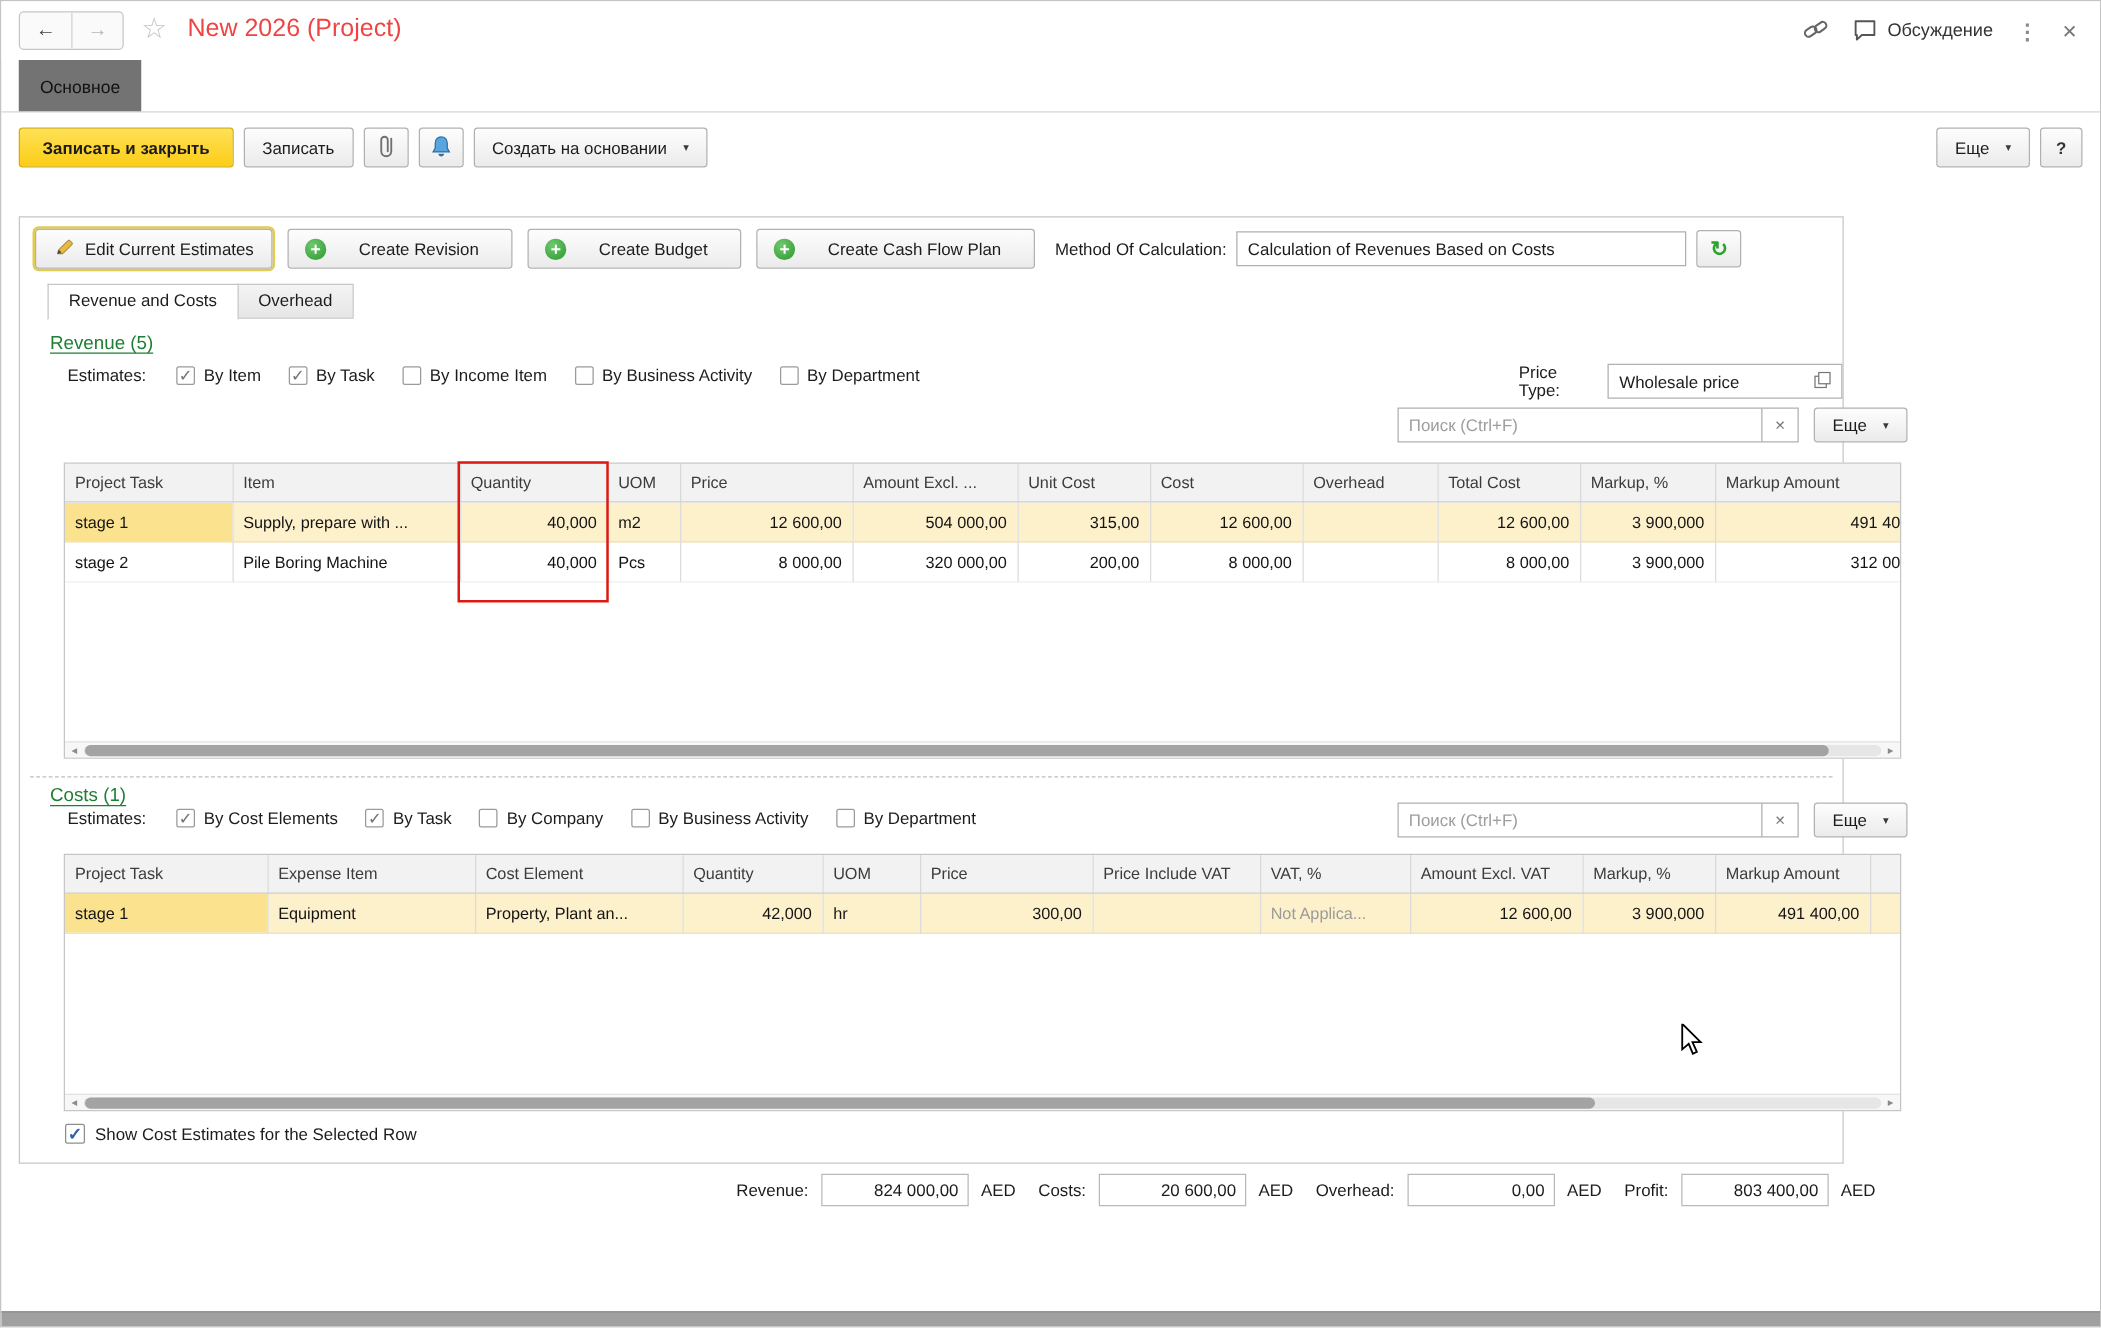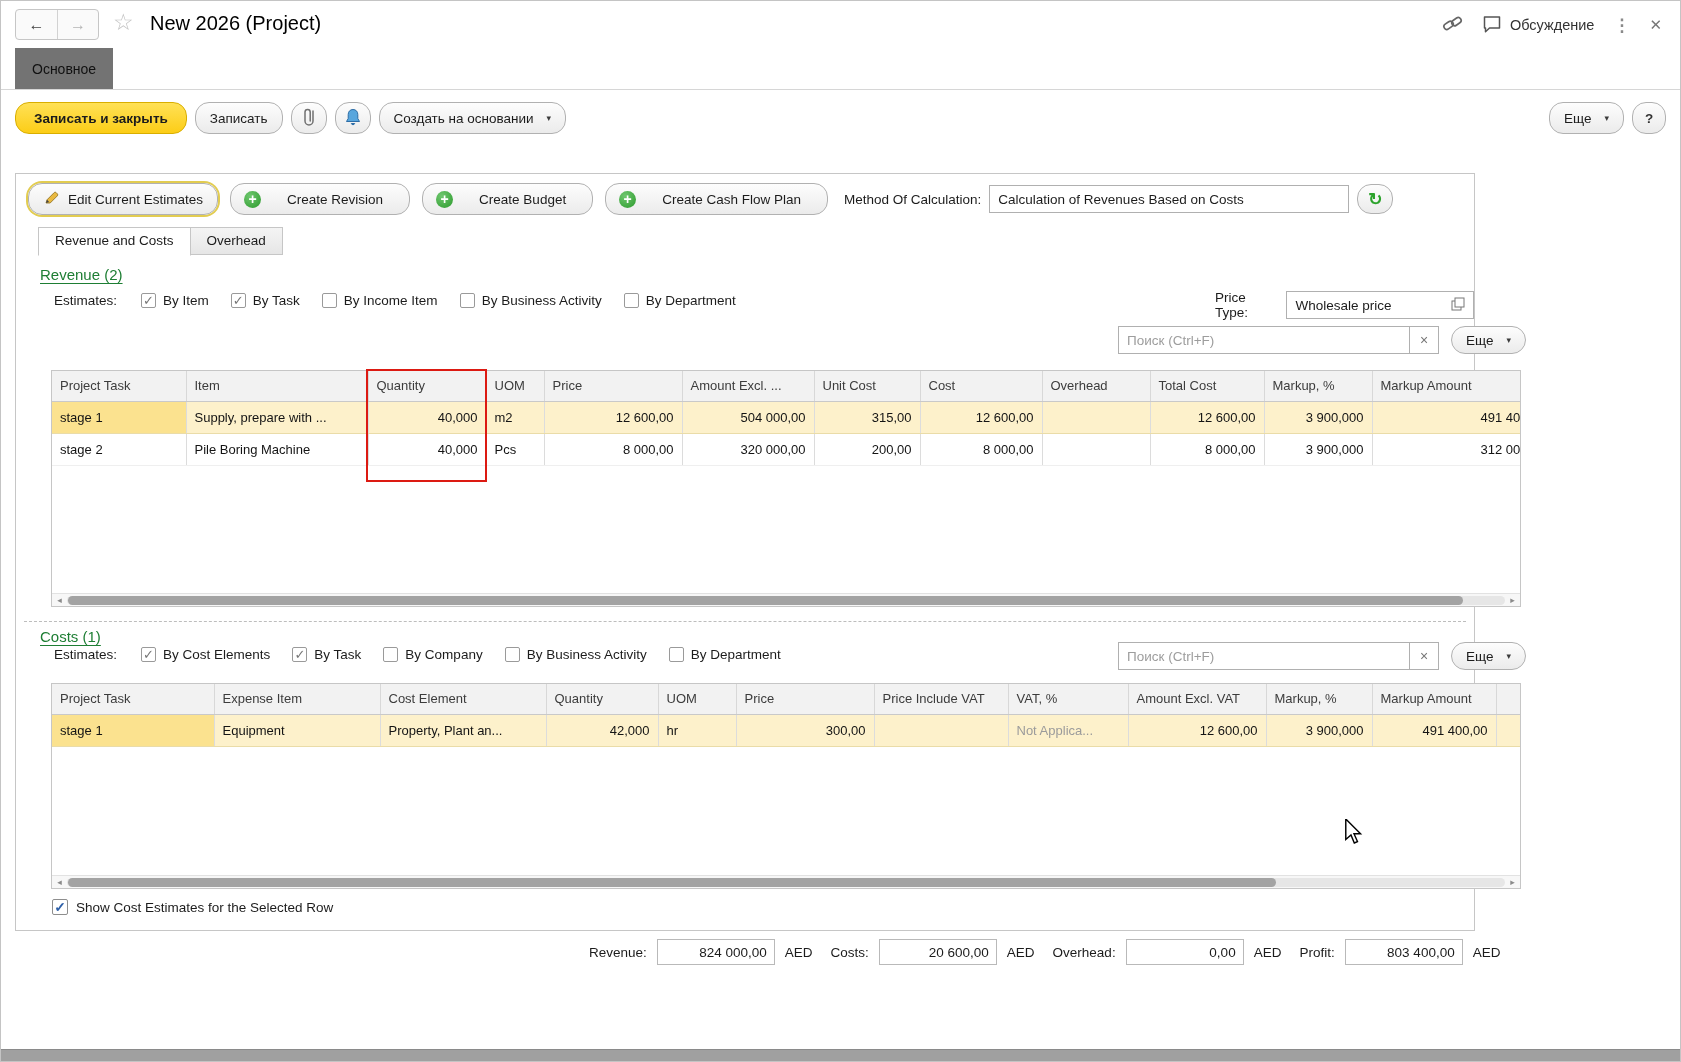--- a/index.html
+++ b/index.html
@@ -7,34 +7,34 @@
     font-family:"Liberation Sans",sans-serif;font-size:13.5px;color:#1c1c1c;
     border:1px solid #c4c4c4;box-sizing:border-box;overflow:hidden;}
   *,*:before,*:after{box-sizing:border-box;}
 
   
   .titlebar{position:absolute;top:0;left:0;right:0;height:47px;background:#fff;}
   .histgroup{position:absolute;left:14px;top:8px;display:flex;border:1px solid #c6c6c6;border-radius:4px;background:#fafafa;overflow:hidden;}
   .histbtn{width:41px;height:29px;display:flex;align-items:center;justify-content:center;font-size:16px;color:#444;cursor:default;}
   .histbtn+.histbtn{border-left:1px solid #d2d2d2;color:#b5b5b5;}
   .star{position:absolute;left:112px;top:8px;font-size:23px;color:#c3c3c3;}
-  .pagetitle{position:absolute;left:149px;top:11px;font-size:20px;color:#000000;}
+  .pagetitle{position:absolute;left:149px;top:11px;font-size:20px;color:#ef4444;}
   .tbright{position:absolute;right:18px;top:12px;display:flex;align-items:center;gap:19px;}
   .tbright .lbl{font-size:14.5px;color:#333;}
   .kebab{font-size:17px;color:#8a8a8a;font-weight:bold;}
   .closex{font-size:15px;color:#777;}
 
   
   .navrow{position:absolute;top:47px;left:0;right:0;height:42px;border-bottom:1px solid #d6d6d6;display:flex;align-items:center;gap:28px;font-size:14px;}
   .navcurrent{background:#737373;align-self:stretch;display:flex;align-items:center;padding:0 17px;margin-right:4px;margin-left:14px;color:#111;}
   .navlink{color:#3273b8;text-decoration:underline;text-decoration-style:dashed;text-decoration-thickness:1px;text-underline-offset:4px;cursor:pointer;}
 
   
   .cmdbar{position:absolute;top:99px;left:14px;right:14px;height:36px;display:flex;align-items:center;gap:8px;}
-  .btn{height:32px;padding:0 14px;background:linear-gradient(#fdfdfd,#ebebeb);border:1px solid #b1b1b1;border-radius:14px;display:inline-flex;align-items:center;gap:9px;font-size:13.5px;color:#1c1c1c;white-space:nowrap;}
+  .btn{height:32px;padding:0 14px;background:linear-gradient(#fdfdfd,#ebebeb);border:1px solid #b1b1b1;border-radius:3px;display:inline-flex;align-items:center;gap:9px;font-size:13.5px;color:#1c1c1c;white-space:nowrap;}
   .btn-yellow{background:linear-gradient(#ffe156,#fccd17);border-color:#d9ae00;font-weight:bold;padding:0 18px;}
   .iconbtn{width:36px;padding:0;justify-content:center;}
   .caret{font-size:9px;color:#3b3b3b;margin-left:4px;}
   .cmdright{margin-left:auto;display:flex;gap:8px;}
   .qbtn{width:34px;padding:0;justify-content:center;font-weight:bold;color:#333;}
 
   
   .tabstrip{position:absolute;top:144px;left:14px;display:flex;align-items:flex-start;z-index:5;}
   .tabstrip .tab{height:28px;line-height:26px;padding:0 15px;background:linear-gradient(#f6f6f6,#e7e7e7);border:1px solid #c6c6c6;border-bottom:none;margin-left:-1px;white-space:nowrap;cursor:default;}
   .tabstrip .tab:first-child{margin-left:0;}
@@ -220,21 +220,21 @@
             <span>↻</span>
           </button>
       </div>
     </div>
 
     <div class="subtabs">
         <div class="tab active">Revenue and Costs</div>
         <div class="tab">Overhead</div>
       </div>
 
-    <div class="rev-title"><span class="seclink">Revenue (2)</span></div>
+    <div class="rev-title"><span class="seclink">Revenue (5)</span></div>
 
     <div class="filterrow filters-rev">
       <span class="filterlabel">Estimates:</span>
       <span style="display:inline-flex;gap:22px">
           <span class="cb">
             <span class="box">✓</span>
             <span class="cblabel">By Item</span>
           </span>
           <span class="cb">
             <span class="box">✓</span>

